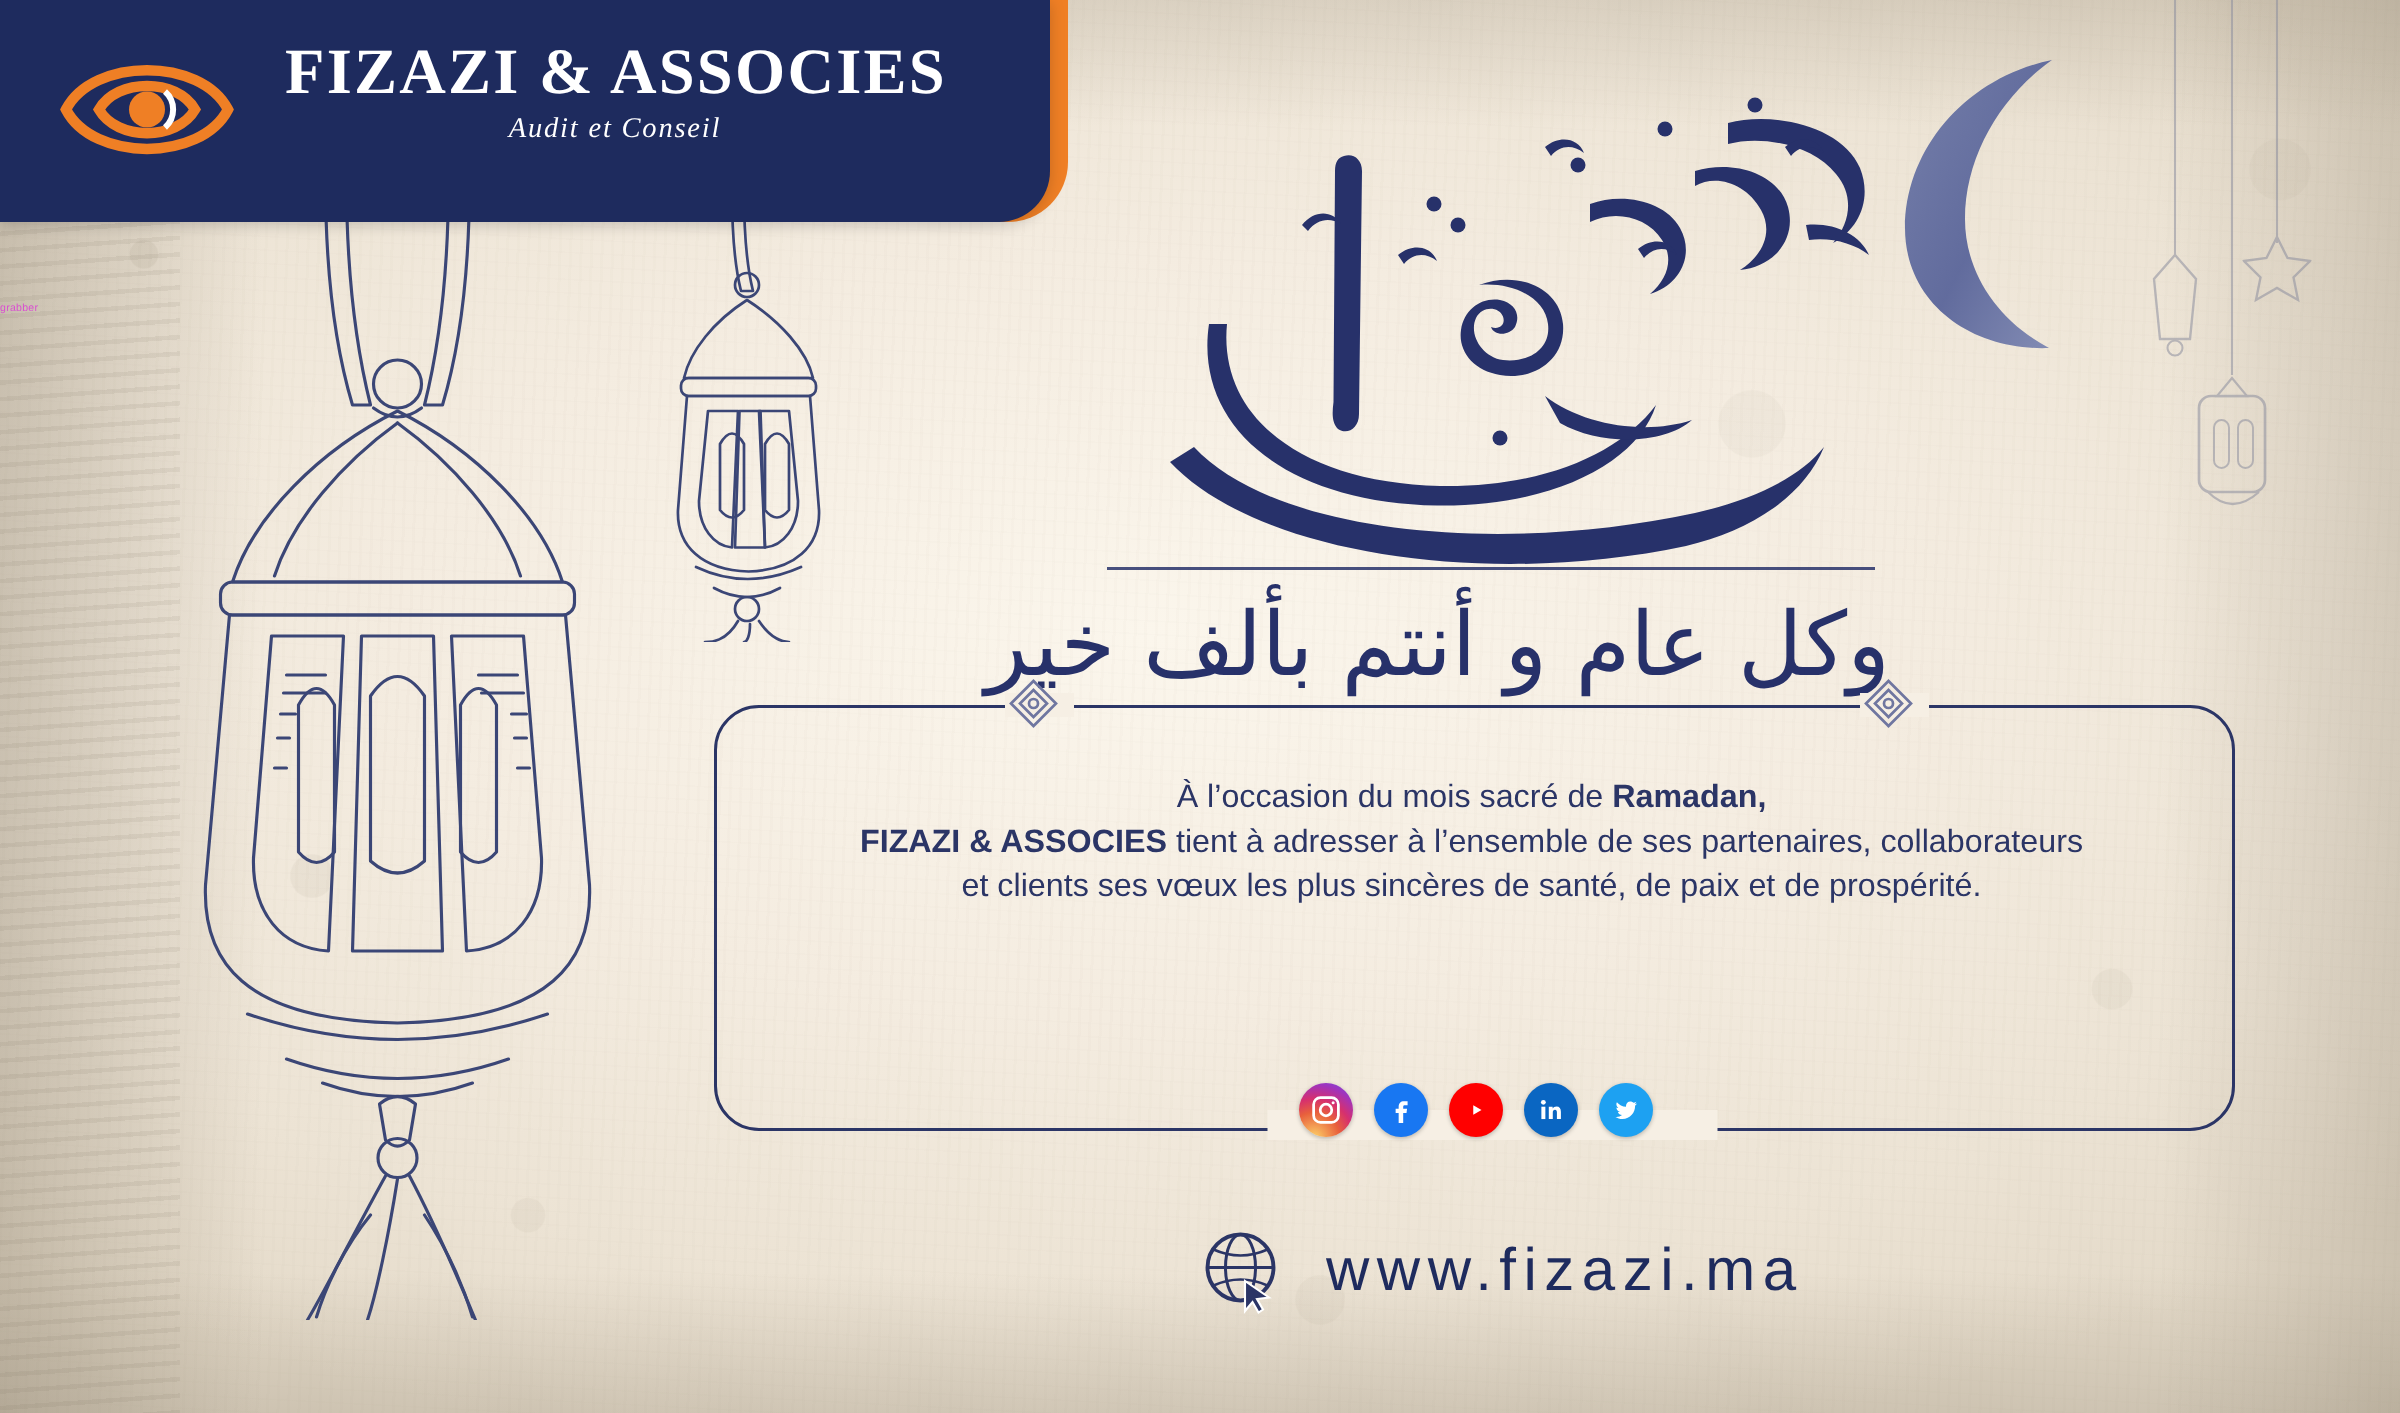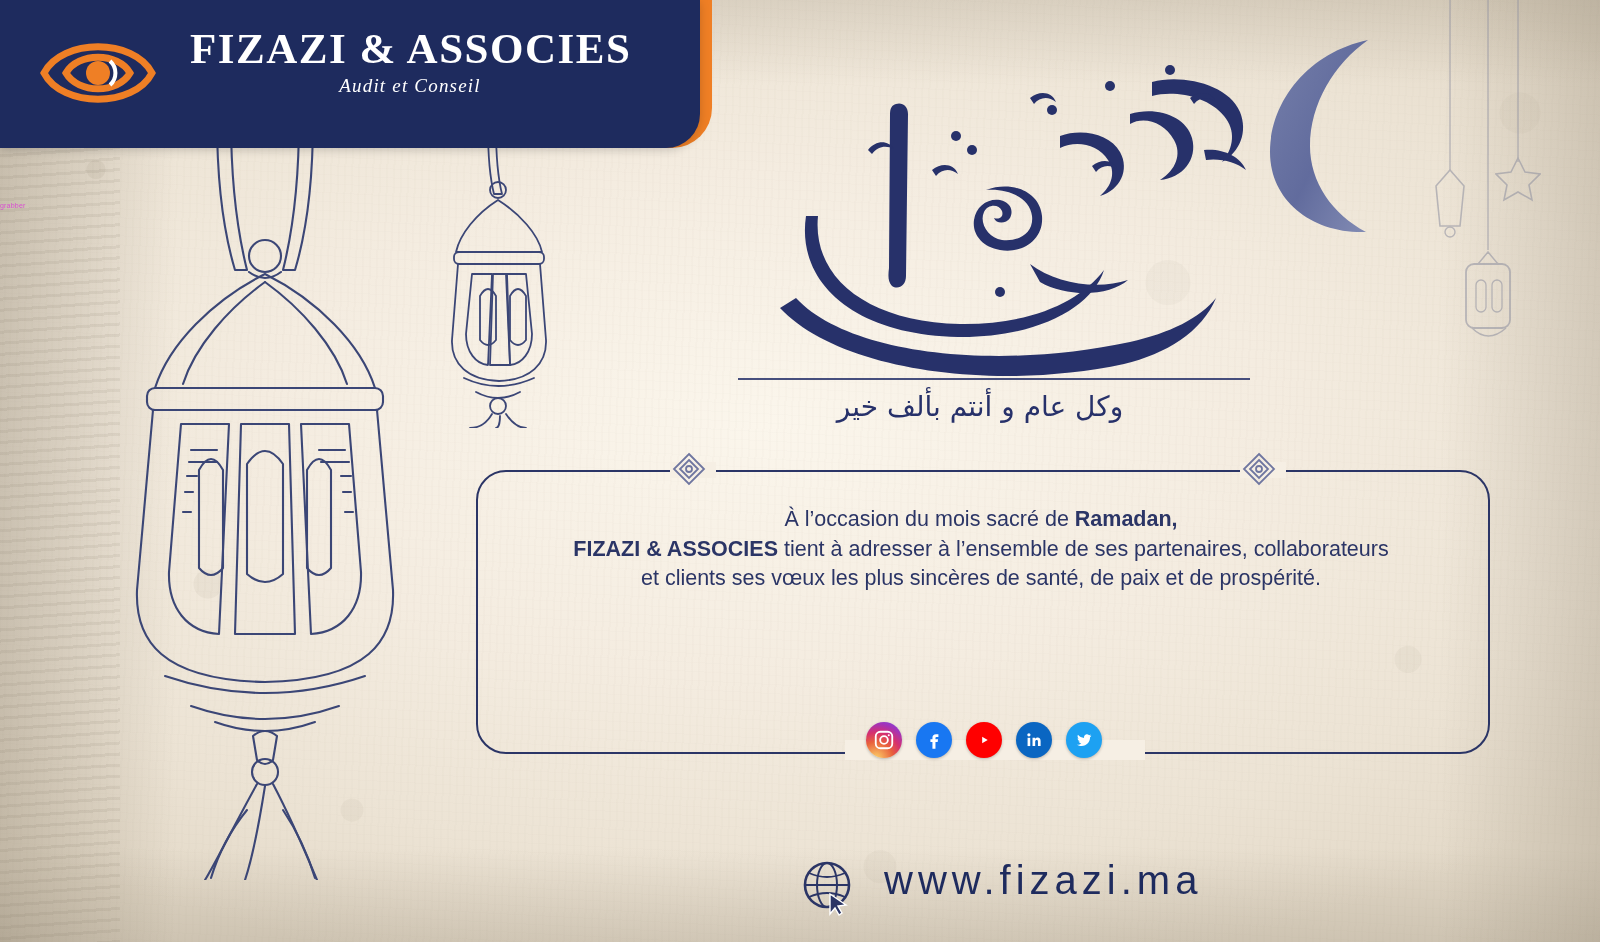--- a/index.html
+++ b/index.html
@@ -143,21 +143,21 @@
     z-index: 4;
   }
   .arabic-line {
     position: absolute;
     left: 700px; top: 386px;
     width: 560px;
     text-align: center;
     direction: rtl;
     color: #27316a;
     font-family: "DejaVu Sans", sans-serif;
-    font-size: 28px;
+    font-size: 59px;
     line-height: 1.5;
     z-index: 4;
     white-space: nowrap;
   }
 
   
   .frame {
     position: absolute;
     left: 476px; top: 470px;
     width: 1010px; height: 280px;
@@ -196,21 +196,21 @@
     position: absolute;
     left: 486px; top: 505px;
     width: 990px;
     text-align: center;
     color: #2b3566;
     font-family: "Liberation Sans", sans-serif;
     font-size: 21.5px;
     line-height: 1.38;
     z-index: 5;
   }
-  .message p { margin: 0 0 22px 0; }
+  .message p { margin: 12px 0 22px 0; }
   .message p:last-child { margin-bottom: 0; }
   .message b { font-weight: 700; }
 
   
   .social-row {
     position: absolute;
     left: 866px; top: 722px;
     display: flex;
     gap: 14px;
     align-items: center;
@@ -235,23 +235,23 @@
   .s-facebook { background: #1877f2; }
   .s-youtube  { background: #ff0000; }
   .s-linkedin { background: #0a66c2; }
   .s-twitter  { background: #1da1f2; }
 
   
   .website-row {
     position: absolute;
     left: 800px; top: 818px;
     display: flex;
+    align-items: center;
     gap: 26px;
     z-index: 6;
-    margin-top: 40px;
   }
   .website-text {
     font-family: "Liberation Sans", sans-serif;
     font-size: 40px;
     letter-spacing: 5px;
     color: #1e2b5e;
     font-weight: 400;
   }
 </style>
 </head>

